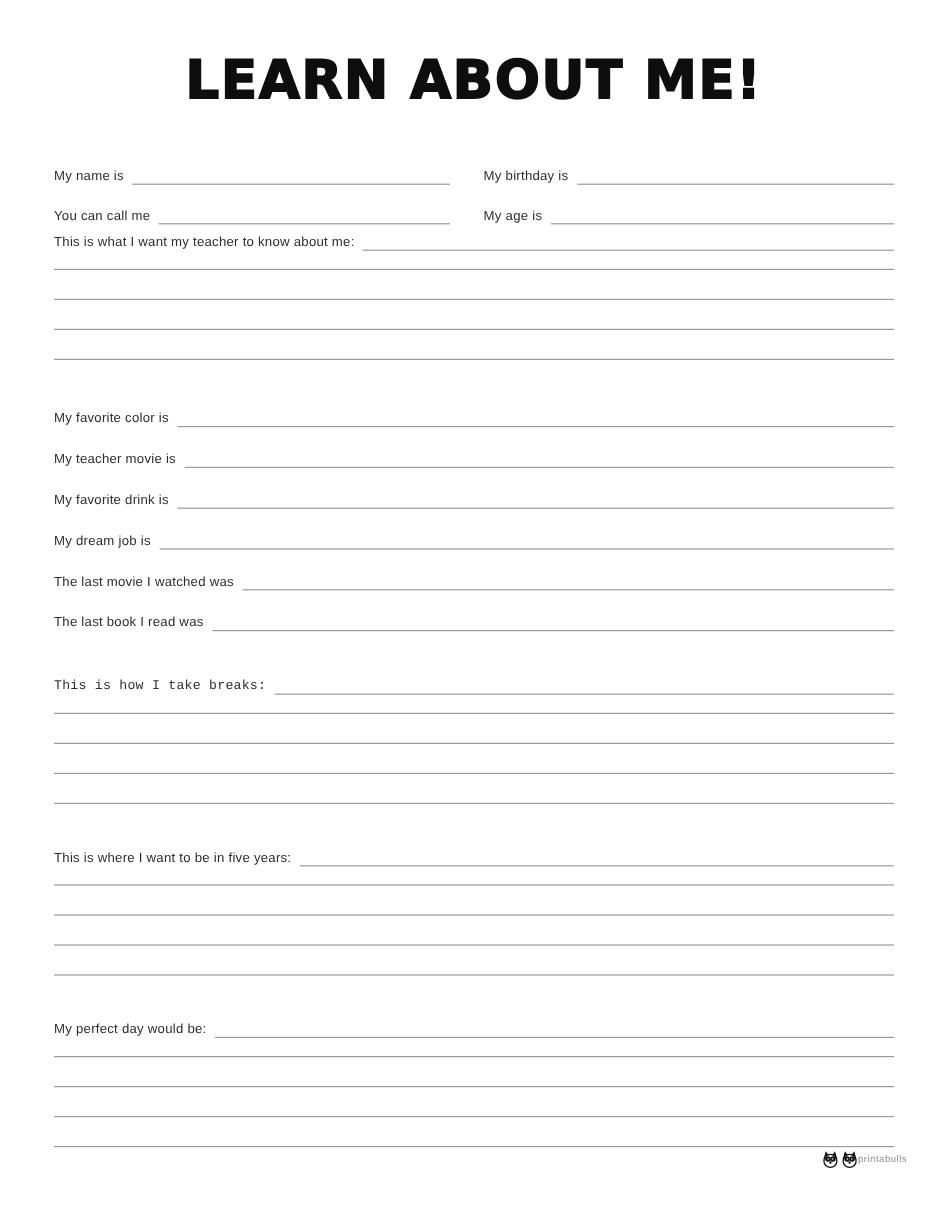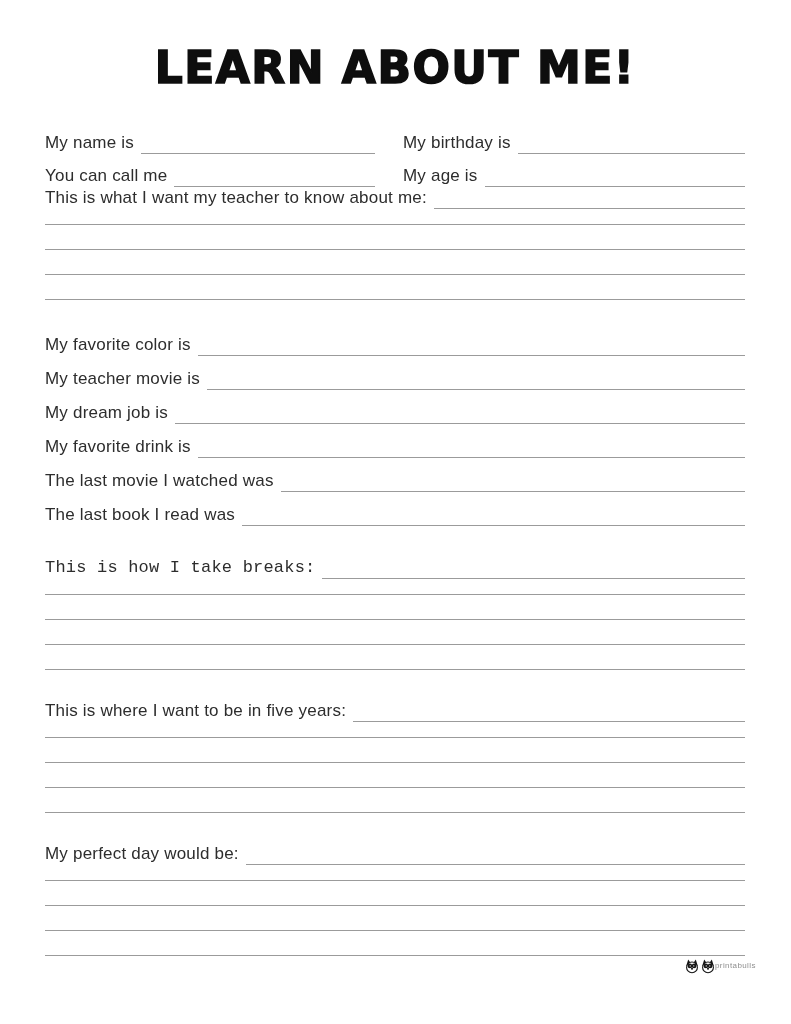--- a/index.html
+++ b/index.html
@@ -36,21 +36,21 @@
     margin-top: 26px;
   }
 
   .field {
     display: flex;
     align-items: flex-end;
     height: 33px;
   }
   .field .label {
     white-space: nowrap;
-    font-size: 17px;
+    font-size: 11px;
     letter-spacing: 0.2px;
     line-height: 1.2;
   }
   .field .blank {
     flex: 1 1 auto;
     margin-left: 7px;
     border-bottom: 1.6px solid #9b9b9b;
     height: 1px;
   }
 
@@ -131,25 +131,25 @@
     <div class="fields-main">
       <div class="field">
         <span class="label">My favorite color is</span>
         <span class="blank"></span>
       </div>
       <div class="field">
         <span class="label">My teacher movie is</span>
         <span class="blank"></span>
       </div>
       <div class="field">
+        <span class="label">My favorite drink is</span>
+        <span class="blank"></span>
+      </div>
+      <div class="field">
         <span class="label">My dream job is</span>
-        <span class="blank"></span>
-      </div>
-      <div class="field">
-        <span class="label">My favorite drink is</span>
         <span class="blank"></span>
       </div>
       <div class="field">
         <span class="label">The last movie I watched was</span>
         <span class="blank"></span>
       </div>
       <div class="field">
         <span class="label">The last book I read was</span>
         <span class="blank"></span>
       </div>

